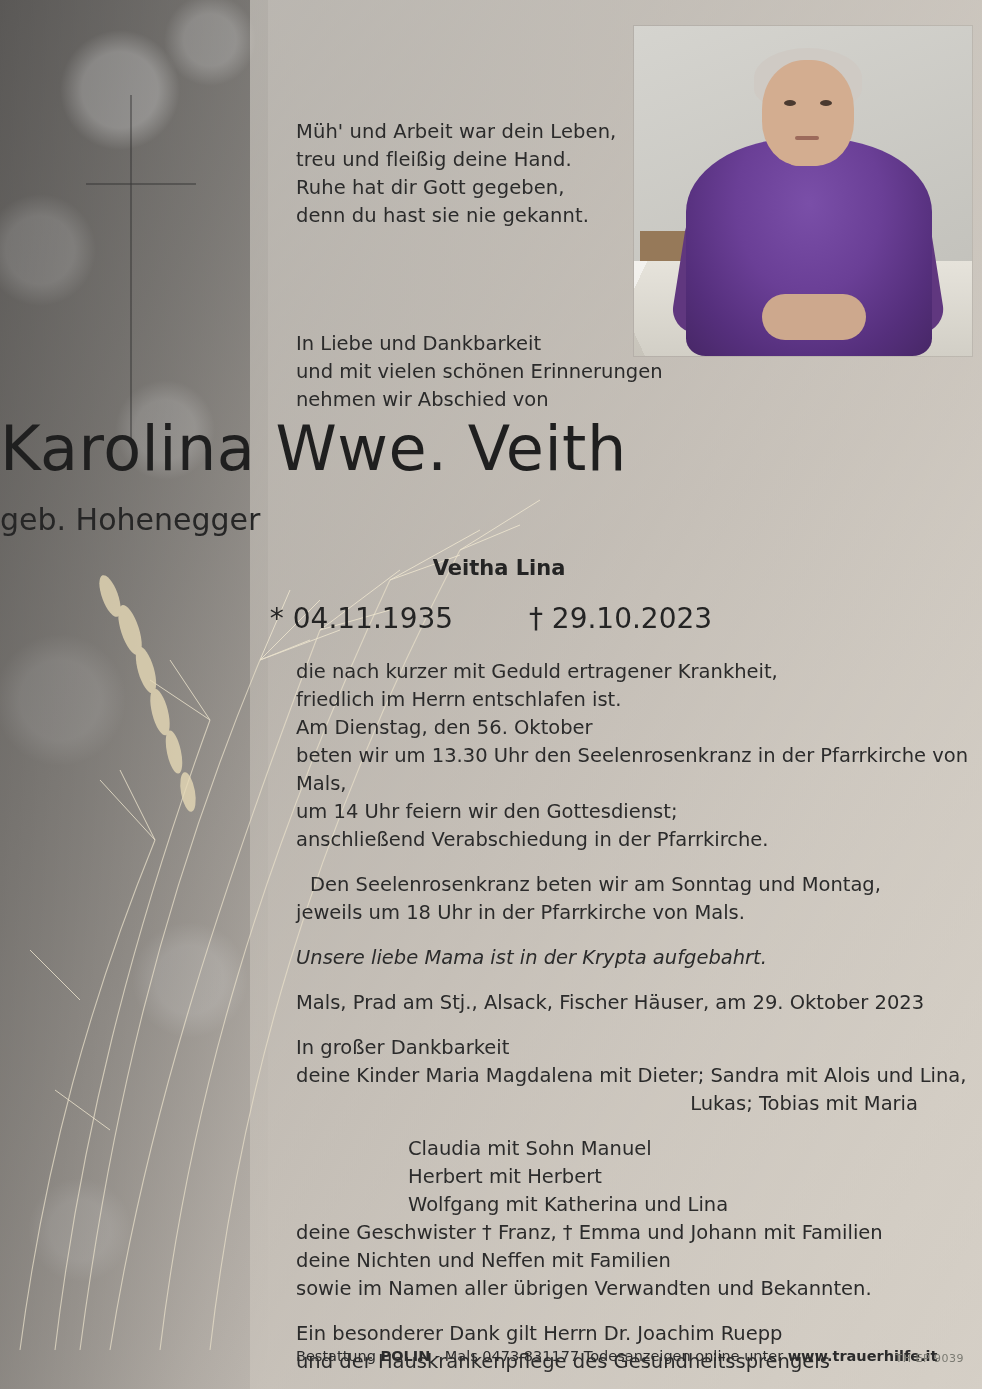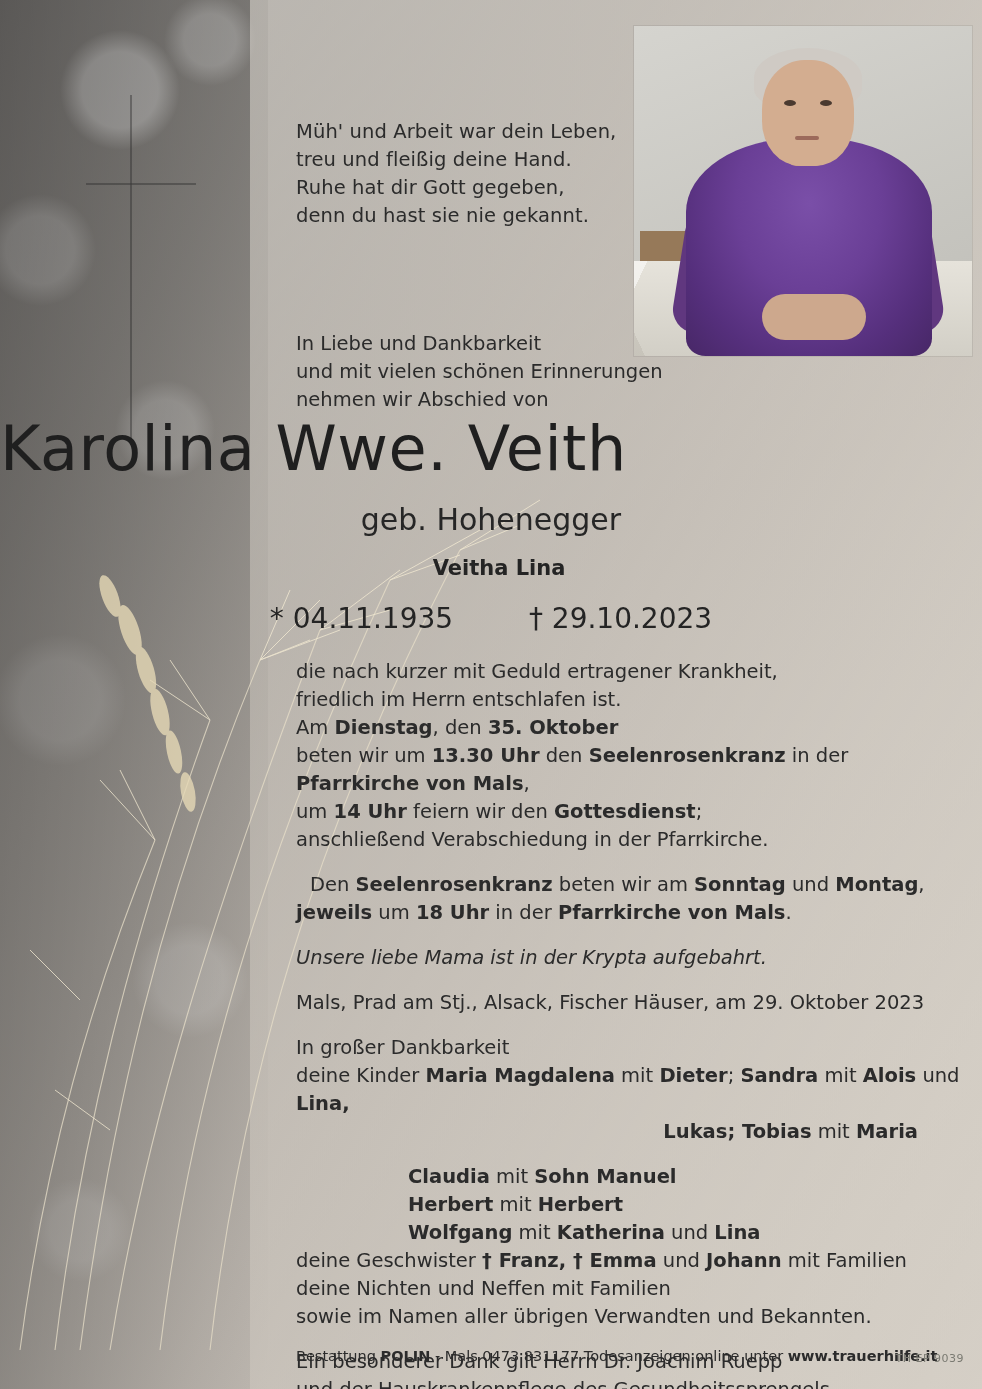--- a/index.html
+++ b/index.html
@@ -78,21 +78,21 @@
   }
   .tx { position: absolute; color: #2b2b2b; }
   .verse { left: 296px; top: 118px; font-size: 19.5px; line-height: 28px; letter-spacing: .1px; }
   .intro { left: 296px; top: 302px; font-size: 19.5px; line-height: 28px; margin-top: 28px; }
 
   .name {
     left: 0; right: 0; top: 412px; text-align: left;
     font-size: 62px; font-weight: 400; letter-spacing: .5px; color: #1f1f1f;
   }
   .born {
-    left: 0; right: 0; top: 502px; text-align: center;
+    left: 0; right: 0; top: 502px; 
     font-size: 30px; color: #262626;
   }
   .nick {
     left: 16px; right: 0; top: 556px; text-align: center;
     font-size: 21px; font-weight: bold; color: #242424;
   }
   .dates {
     left: 0; right: 0; top: 602px; text-align: center;
     font-size: 28px; color: #242424;
   }
@@ -105,21 +105,21 @@
   .indent { padding-left: 14px; }
   .right-ish { text-align: right; padding-right: 58px; }
   .kids-indent { padding-left: 112px; }
 
   .footer {
     left: 296px; top: 1348px; font-size: 14.5px; color: #2b2b2b;
   }
   .footer b { font-weight: bold; }
   .footer .web { font-weight: bold; }
   .code { position: absolute; right: 18px; top: 1352px; font-size: 11px; color: #7a7a72; letter-spacing: .5px; }
-  b { font-weight: bold; }
+  b { font-weight: normal; }
 </style>
 </head>
 <body>
 
 <div id="card">
 
   <div id="leftband"></div>
   <div id="rightwash"></div>
 
   <div id="cross">
@@ -206,21 +206,21 @@
       <span class="gap"></span>
       <span>†</span>
       <span>29.10.2023</span>
     </div>
 
     <div class="tx body-text">
 
       <p>die nach kurzer mit Geduld ertragener Krankheit,</p>
       <p>friedlich im Herrn entschlafen ist.</p>
       <p>
-        <span>Am </span><b>Dienstag</b><span>, den </span><b>35. Oktober</b>
+        <span>Am </span><b>Dienstag</b><span>, den </span><b>56. Oktober</b>
       </p>
       <p>
         <span>beten wir um </span><b>13.30 Uhr</b><span> den </span><b>Seelenrosenkranz</b><span> in der </span><b>Pfarrkirche von Mals</b><span>,</span>
       </p>
       <p>
         <span>um </span><b>14 Uhr</b><span> feiern wir den </span><b>Gottesdienst</b><span>;</span>
       </p>
       <p>anschließend Verabschiedung in der Pfarrkirche.</p>
 
       <div class="spacer"></div>

